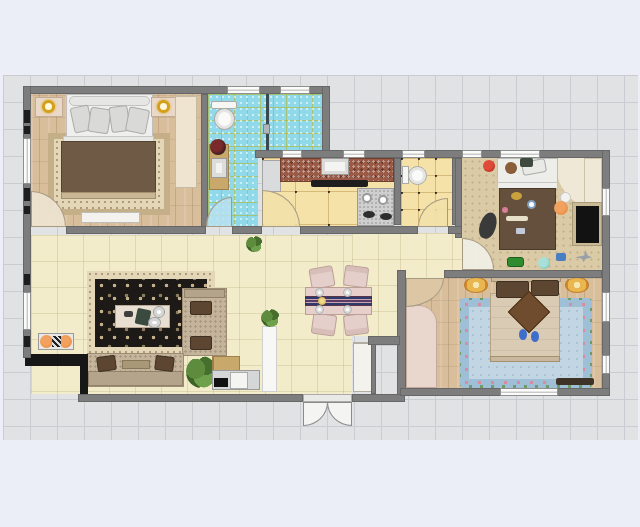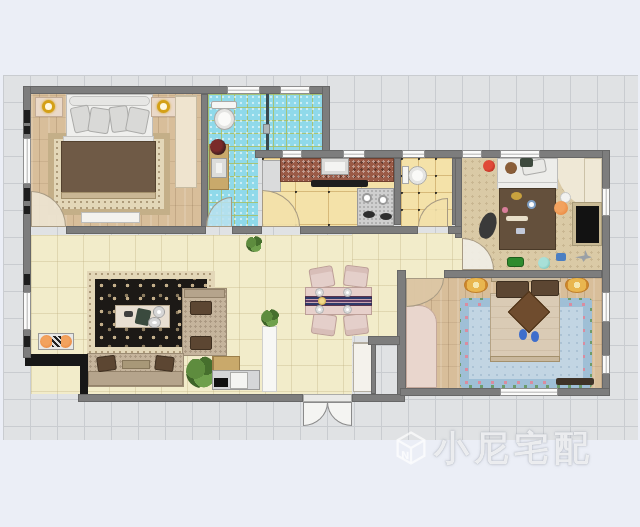--- a/index.html
+++ b/index.html
@@ -246,22 +246,14 @@
   <div class="a arc" style="left:31px;top:191px;width:35px;height:36px;border-top-right-radius:100%;background:rgba(237,228,209,.92);"></div>
   <div class="a arc" style="left:206px;top:197px;width:26px;height:30px;border-top-left-radius:100%;background:rgba(185,225,238,.85);"></div>
   <div class="a arc" style="left:262px;top:190px;width:38px;height:37px;border-top-right-radius:100%;background:rgba(242,225,170,.92);"></div>
   <div class="a arc" style="left:418px;top:198px;width:30px;height:29px;border-top-left-radius:100%;background:rgba(242,225,170,.92);"></div>
   <div class="a arc" style="left:462px;top:238px;width:32px;height:32px;border-top-right-radius:100%;background:rgba(240,237,229,.95);"></div>
   <div class="a arc" style="left:406px;top:278px;width:38px;height:29px;border-bottom-right-radius:100%;background:rgba(220,198,164,.95);"></div>
   <div class="a" style="left:303px;top:394px;width:49px;height:8px;background:#E9E9E7;border:1px solid #ABABA9;"></div>
   <div class="a" style="left:303px;top:402px;width:25px;height:24px;border:1px solid #8A8A8A;border-bottom-right-radius:100%;background:#F4F4F2;"></div>
   <div class="a" style="left:327px;top:402px;width:25px;height:24px;border:1px solid #8A8A8A;border-bottom-left-radius:100%;background:#F4F4F2;"></div>
 
-  <div class="a" style="left:394px;top:423px;width:200px;height:50px;display:flex;align-items:center;gap:6px;">
-    <svg width="44" height="44" viewBox="0 0 44 44" style="opacity:.8;">
-      <polygon points="22,2 39.3,12 39.3,32 22,42 4.7,32 4.7,12" fill="none" stroke="rgba(255,255,255,.85)" stroke-width="3"></polygon>
-      <path d="M22,22 L4.7,12 M22,22 L39.3,12 M22,22 L22,42" fill="none" stroke="rgba(255,255,255,.85)" stroke-width="3"></path>
-      <text x="9" y="34" font-size="13" font-weight="bold" fill="rgba(255,255,255,.9)" transform="skewY(8)">N</text>
-    </svg>
-    <span class="wm-text">小尼宅配</span>
-  </div>
 
 </div>
 
 </body></html>

